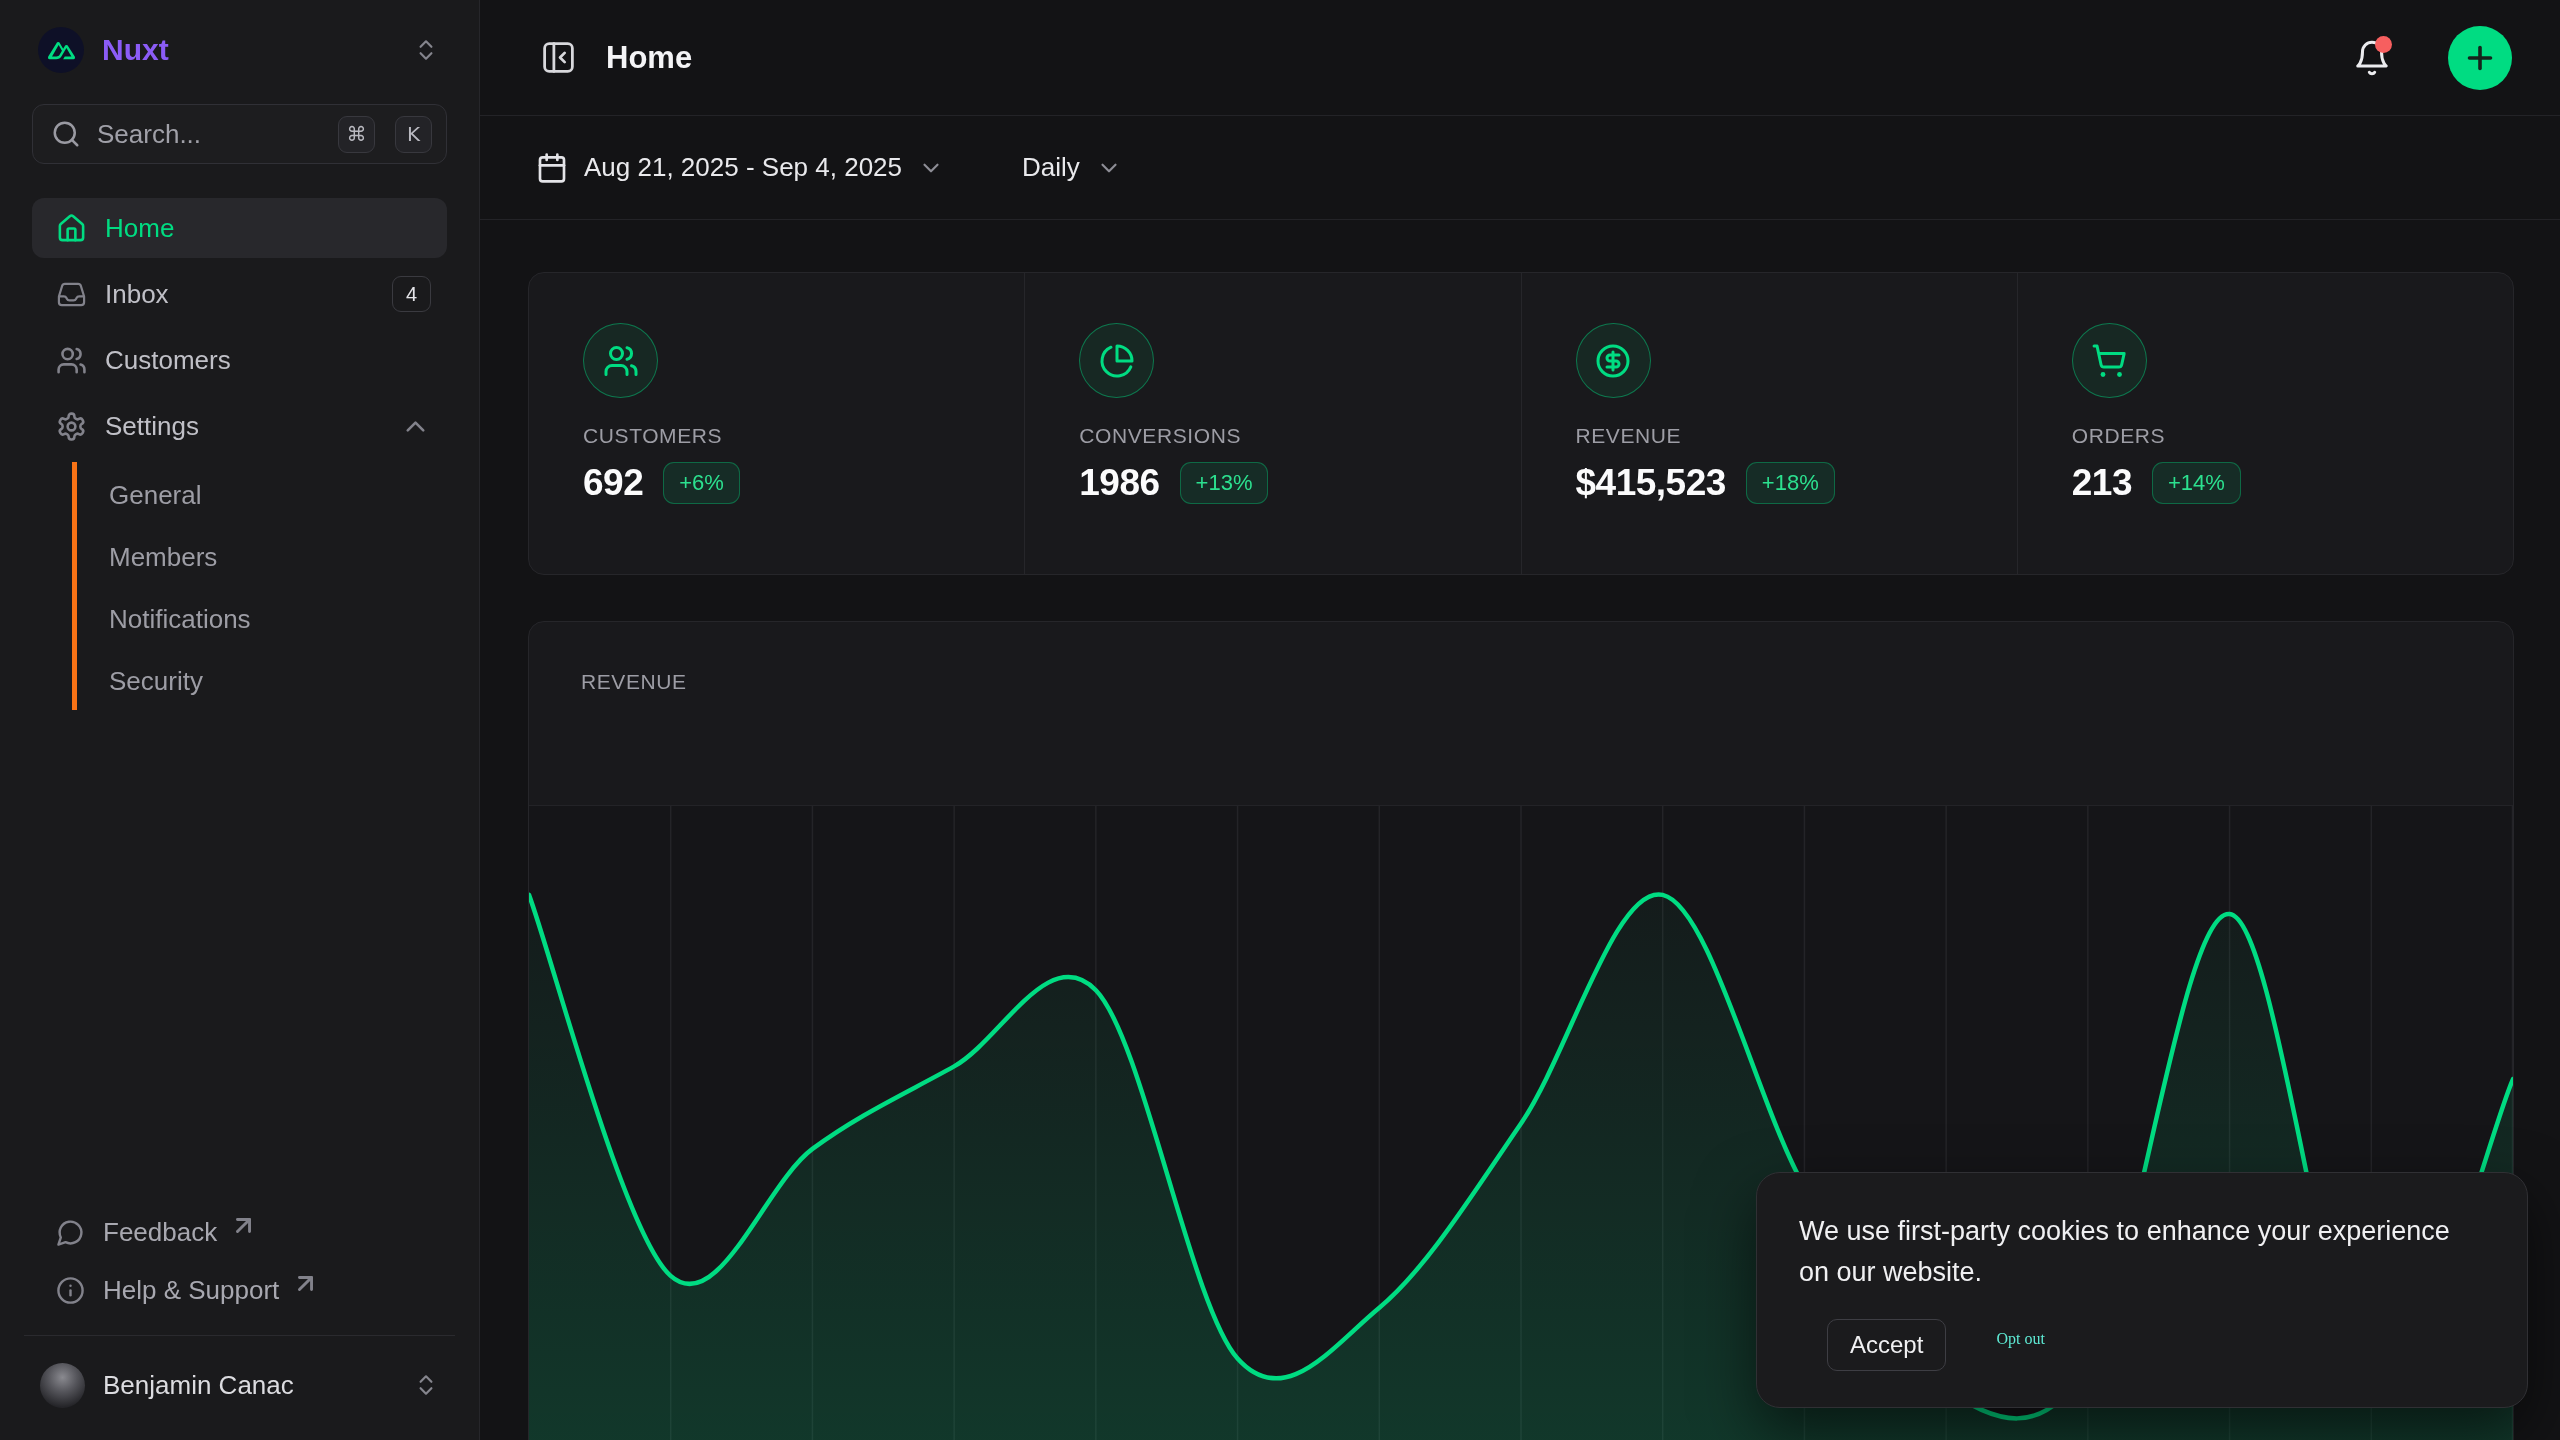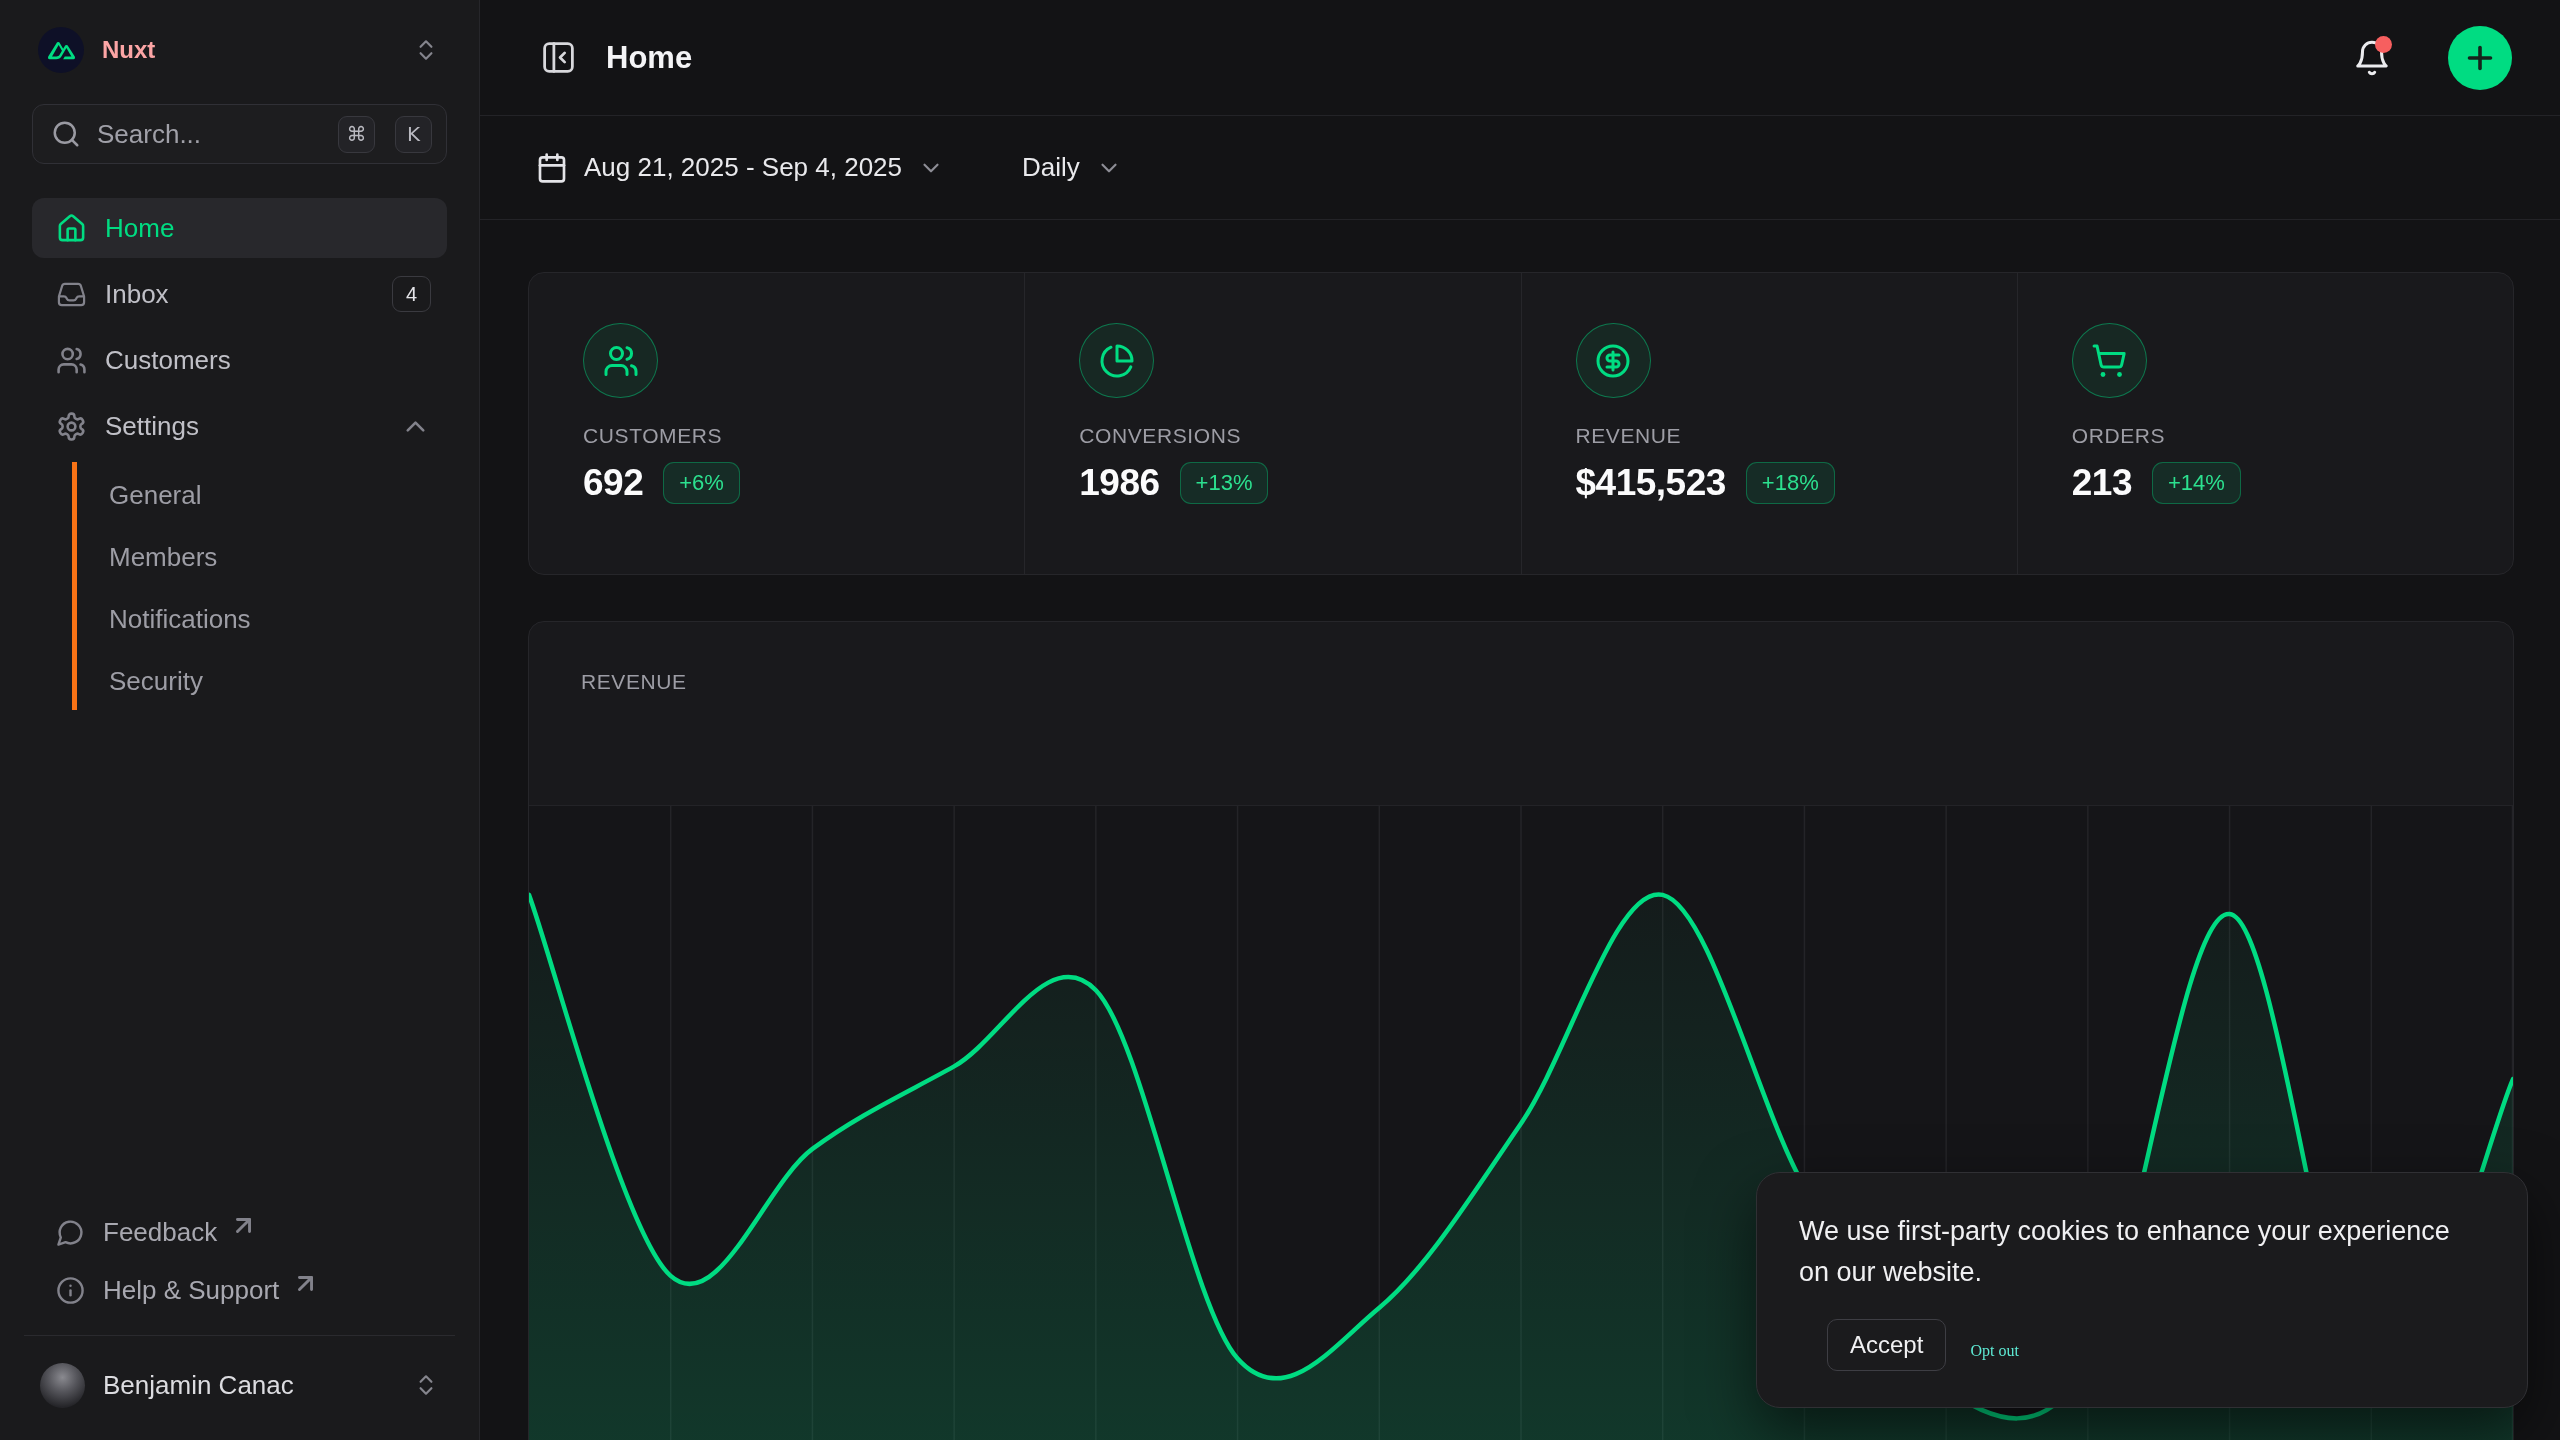--- a/index.html
+++ b/index.html
@@ -7,21 +7,21 @@
     font-family:"Liberation Sans", sans-serif; color:#e7e7ea; }
   .app { display:flex; width:2560px; height:1440px; }
 
   
   .sidebar { width:480px; height:100%; background:#1a1a1c; border-right:1px solid #26262a;
     display:flex; flex-direction:column; padding:22px 32px 20px; flex-shrink:0; }
   .brand-row { display:flex; align-items:center; height:56px; padding:0 8px 0 6px; gap:18px; cursor:pointer; }
   .brand-logo { width:46px; height:46px; border-radius:50%; background:#0e1027; display:flex;
     align-items:center; justify-content:center; flex-shrink:0; }
   .brand-logo svg { width:27px; height:27px; }
-  .brand-name { font-size:24px; font-weight:700; color:#fca5a5; flex:1; }
+  .brand-name { font-size:30px; font-weight:700; color:#8b5cf6; flex:1; }
   .muted-ic { color:#85858d; }
   .search-box { margin-top:26px; height:60px; border:1px solid #303036; border-radius:12px;
     display:flex; align-items:center; padding:0 14px 0 18px; gap:16px; background:rgba(255,255,255,0.015); cursor:text; }
   .search-box svg { width:30px; height:30px; color:#9a9aa2; flex-shrink:0; }
   .search-ph { flex:1; font-size:26px; color:#a0a0a8; }
   .kbd { min-width:37px; height:37px; border:1px solid #38383e; background:#232327; border-radius:9px;
     display:flex; align-items:center; justify-content:center; font-size:20px; color:#b9b9c0;
     font-family:"DejaVu Sans", sans-serif; margin-left:4px; }
   .nav { margin-top:34px; display:flex; flex-direction:column; gap:6px; }
   .nav-item { height:60px; border-radius:12px; display:flex; align-items:center; gap:18px;
@@ -91,21 +91,21 @@
   .rev-label { font-size:21px; letter-spacing:0.6px; color:#9d9da5; font-weight:500; }
   .rev-value { margin-top:10px; font-size:57px; font-weight:700; color:#fbfbfc; letter-spacing:-0.5px; }
   .chart-wrap { flex:1; border-top:1px solid #232327; background:#151518; }
   .chart-wrap svg { display:block; width:100%; height:660px; }
 
   
   .cookie { position:absolute; right:32px; bottom:32px; width:772px; background:#1b1b1d;
     border:1px solid #303034; border-radius:24px; padding:38px 42px 36px;
     box-shadow:0 24px 60px rgba(0,0,0,0.55); }
   .cookie-msg { font-size:27px; line-height:41px; color:#f0f0f2; }
-  .cookie-actions { margin-top:26px; display:flex; align-items:flex-end; gap:24px;padding-left:28px; }
+  .cookie-actions { margin-top:26px; display:flex; align-items:flex-start; gap:50px;padding-left:28px; }
   .btn-accept { border:1px solid #3e3e44; background:transparent; color:#f0f0f2; font-size:24px;
     padding:11px 22px; border-radius:10px; cursor:pointer; font-family:inherit; }
   .btn-optout { background:none; border:none; color:#5eead4; font-size:16px; cursor:pointer; font-family:Liberation Serif, serif; padding:11px 0; }
 </style>
 </head>
 <body>
 
 <div class="app">
 
   <aside class="sidebar">

